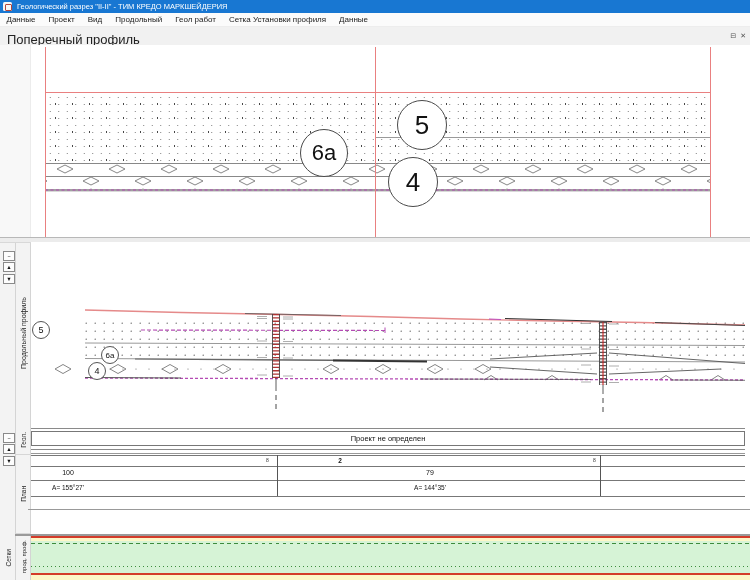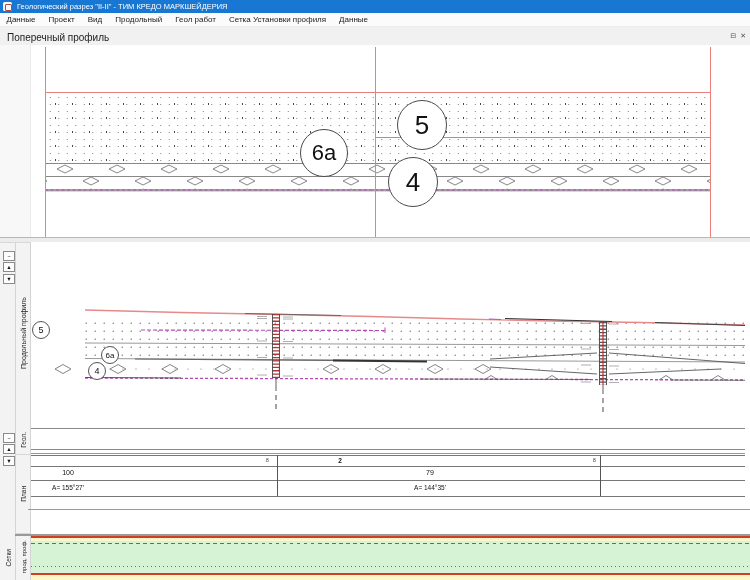--- a/index.html
+++ b/index.html
@@ -9,21 +9,21 @@
   
   .titlebar{left:0;top:0;width:750px;height:13px;background:#1877d2;display:flex;align-items:center;}
   .app-icon{position:absolute;left:3px;top:2px;width:9px;height:9px;background:#f6f6f6;border-radius:1.5px;}
   .app-icon::after{content:"";position:absolute;left:2px;top:2px;width:5px;height:5px;border:1px solid #b3483c;border-radius:1px;}
   .wtitle{position:absolute;left:17px;top:0;height:13px;line-height:13px;font-size:7.5px;color:#ffffff;white-space:nowrap;}
   
   .menubar{left:0;top:13px;width:750px;height:14px;background:#fbfbfb;border-bottom:1px solid #ededed;display:flex;align-items:center;padding-left:0;box-sizing:border-box;}
   .menu-item{font-size:8px;color:#1a1a1a;padding:0 6.5px;white-space:nowrap;}
   
   .cross-header{left:0;top:27px;width:750px;height:18px;background:#f1f1f1;}
-  .cross-title{position:absolute;left:7px;top:5px;font-size:10px;color:#222;}
+  .cross-title{position:absolute;left:7px;top:5px;font-size:13px;color:#222;}
   .hdr-ico{position:absolute;top:4px;font-size:7px;color:#555;line-height:9px;}
   
   .cross-view{left:0;top:45px;width:750px;height:192px;background:#fff;}
   .left-faint{position:absolute;left:0;top:0;width:30px;height:192px;background:#f8f8f8;border-right:1px solid #ececec;}
   .redv{position:absolute;width:1px;background:#e98080;top:2px;height:190px;}
   .redh{position:absolute;left:45px;top:47px;width:665px;height:1px;background:#e98080;}
   .dots{position:absolute;left:45px;top:48px;width:665px;height:70px;
     background-image:
       radial-gradient(circle, #474747 0.7px, transparent 1px),
       radial-gradient(circle, #7a7a7a 0.55px, transparent 0.8px);
@@ -231,20 +231,23 @@
     </div>
     <div class="abs" style="left:0;top:33px;width:15px;height:78px;display:flex;align-items:center;justify-content:center;border-bottom:1px solid #d6d6d6;">
       <span class="vlabel" style="font-size:6.5px;">План</span>
     </div>
     <div class="abs" style="left:0;top:112px;width:15px;height:46px;display:flex;align-items:center;justify-content:center;">
       <span class="vlabel" style="font-size:6px;">прод. проф.</span>
     </div>
   </div>
 
   <div class="gline" style="left:31px;top:428px;width:714px;"></div>
+  <div class="geol-box">
+    <span>Проект не определен</span>
+  </div>
   <div class="gline" style="left:31px;top:449px;width:714px;"></div>
 
   <div class="abs" style="left:0;top:452px;width:750px;height:57px;">
     <div class="gline" style="left:31px;top:0.5px;width:714px;background:#999;"></div>
     <div class="gline" style="left:31px;top:3px;width:714px;background:#777;"></div>
     <div class="gline" style="left:31px;top:14px;width:714px;background:#777;"></div>
     <div class="gline" style="left:31px;top:28px;width:714px;background:#777;"></div>
     <div class="gline" style="left:31px;top:44px;width:714px;background:#777;"></div>
     <div class="abs" style="left:277px;top:3px;width:1px;height:41px;background:#555;"></div>
     <div class="abs" style="left:600px;top:3px;width:1px;height:41px;background:#555;"></div>

